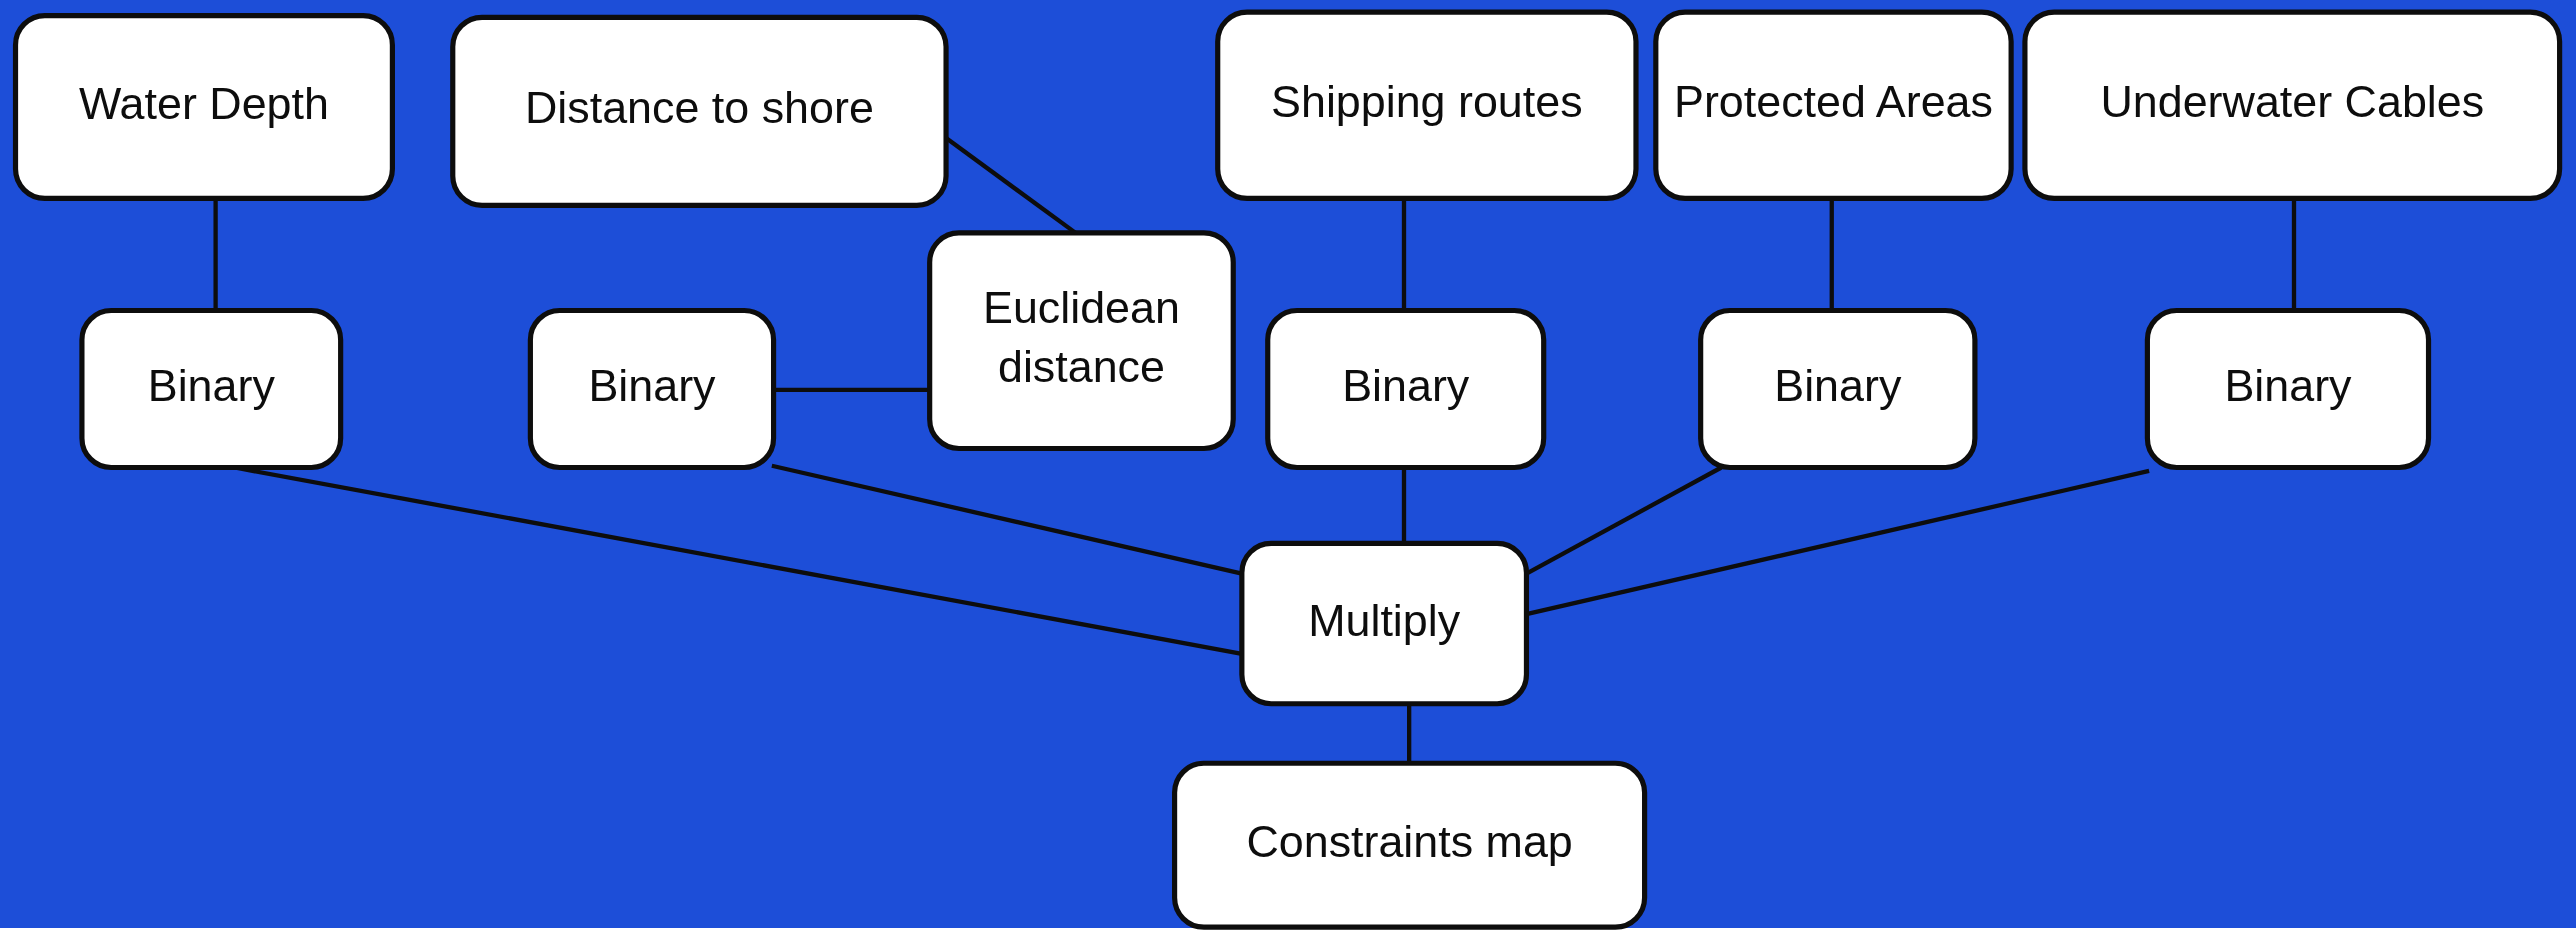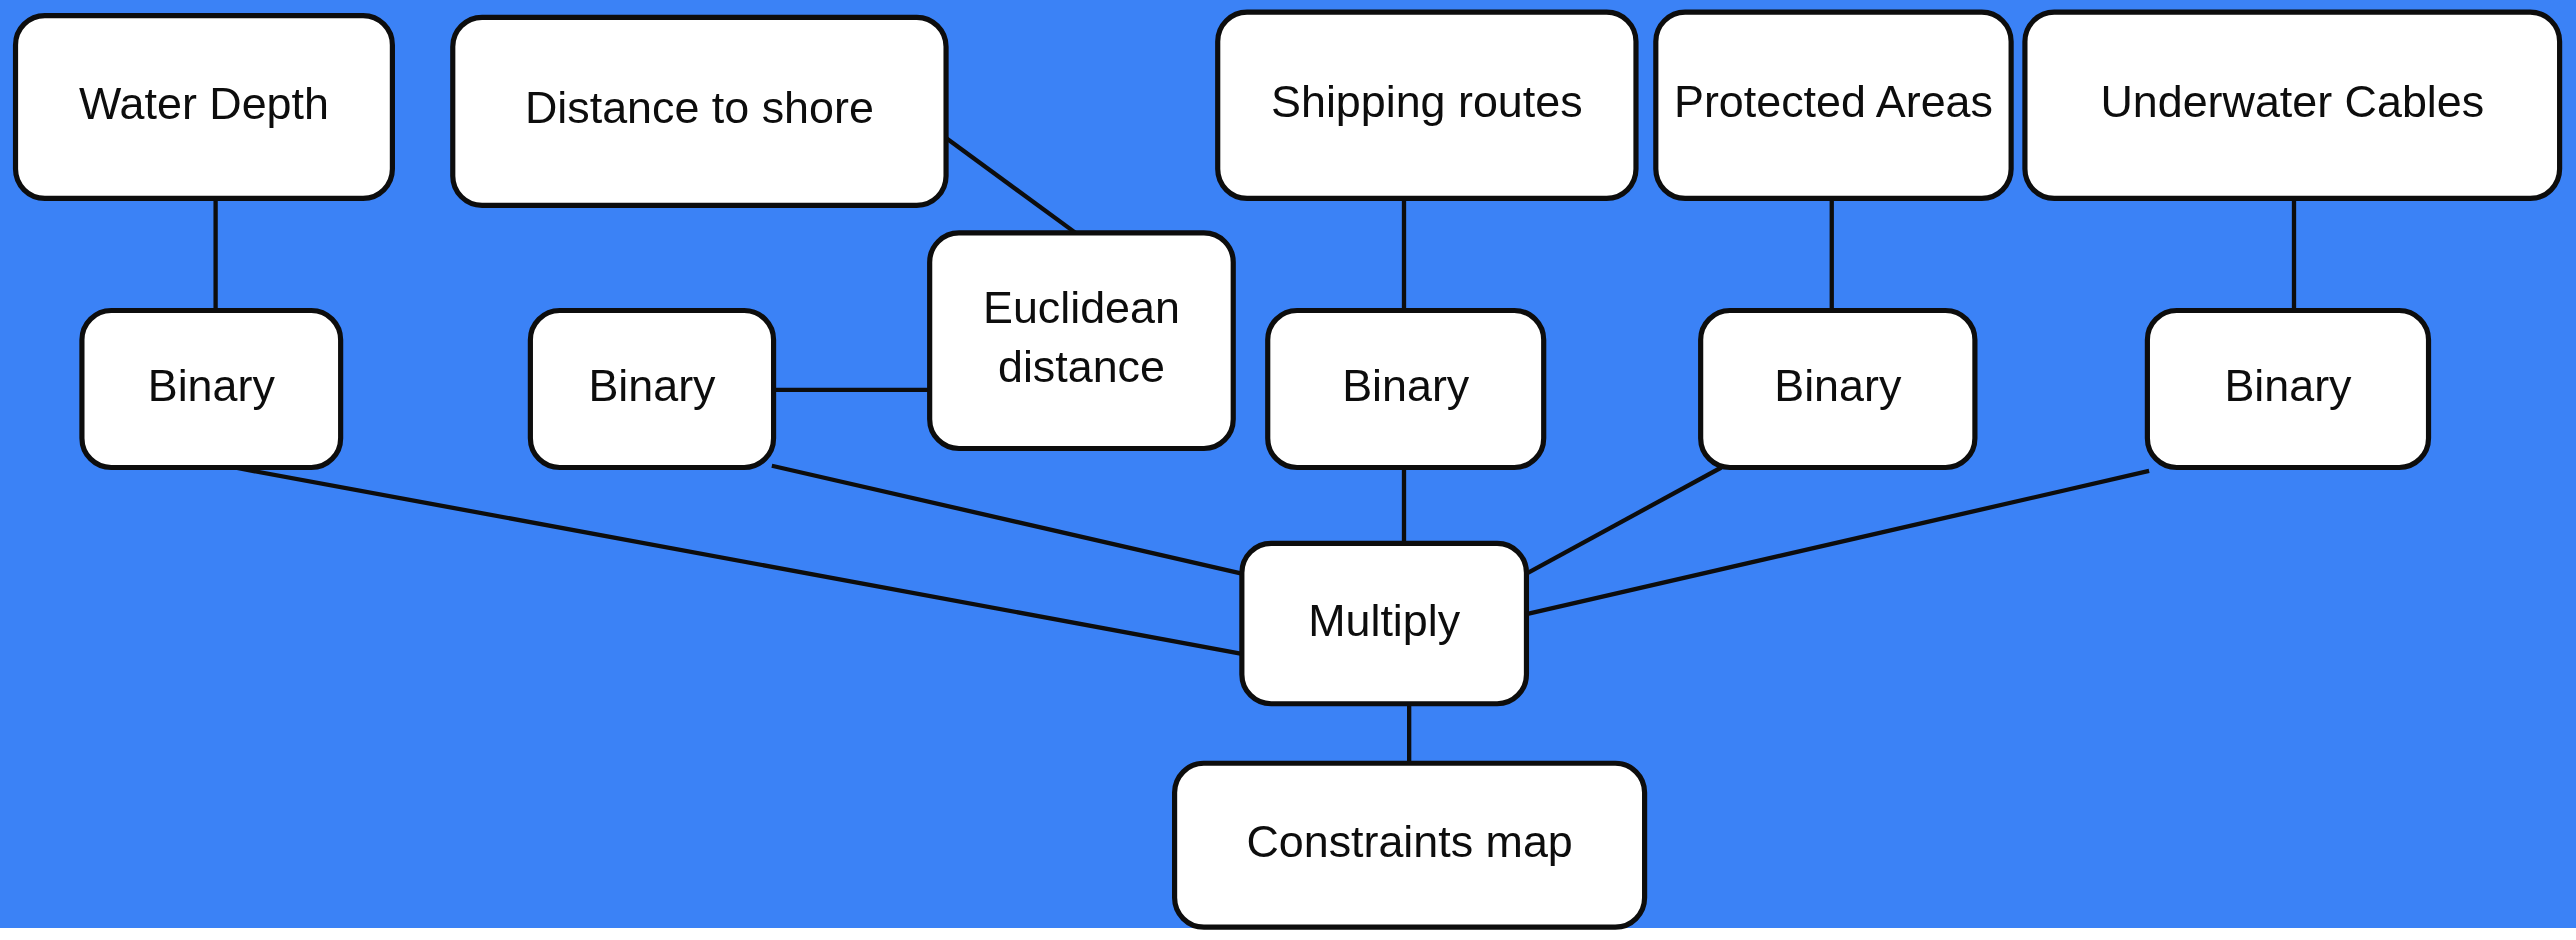--- a/index.html
+++ b/index.html
@@ -10,21 +10,21 @@
   body {
     width: 2576px;
     height: 941px;
     font-family: "Liberation Sans", sans-serif;
     overflow: hidden;
   }
   #diagram-root {
     position: relative;
     width: 2576px;
     height: 928px;
-    background: #3b82f6;
+    background: #1d4ed8;
   }
   svg#flow-svg {
     position: absolute;
     left: 0;
     top: 0;
     width: 2576px;
     height: 941px;
     display: block;
   }
   .node-rect {

